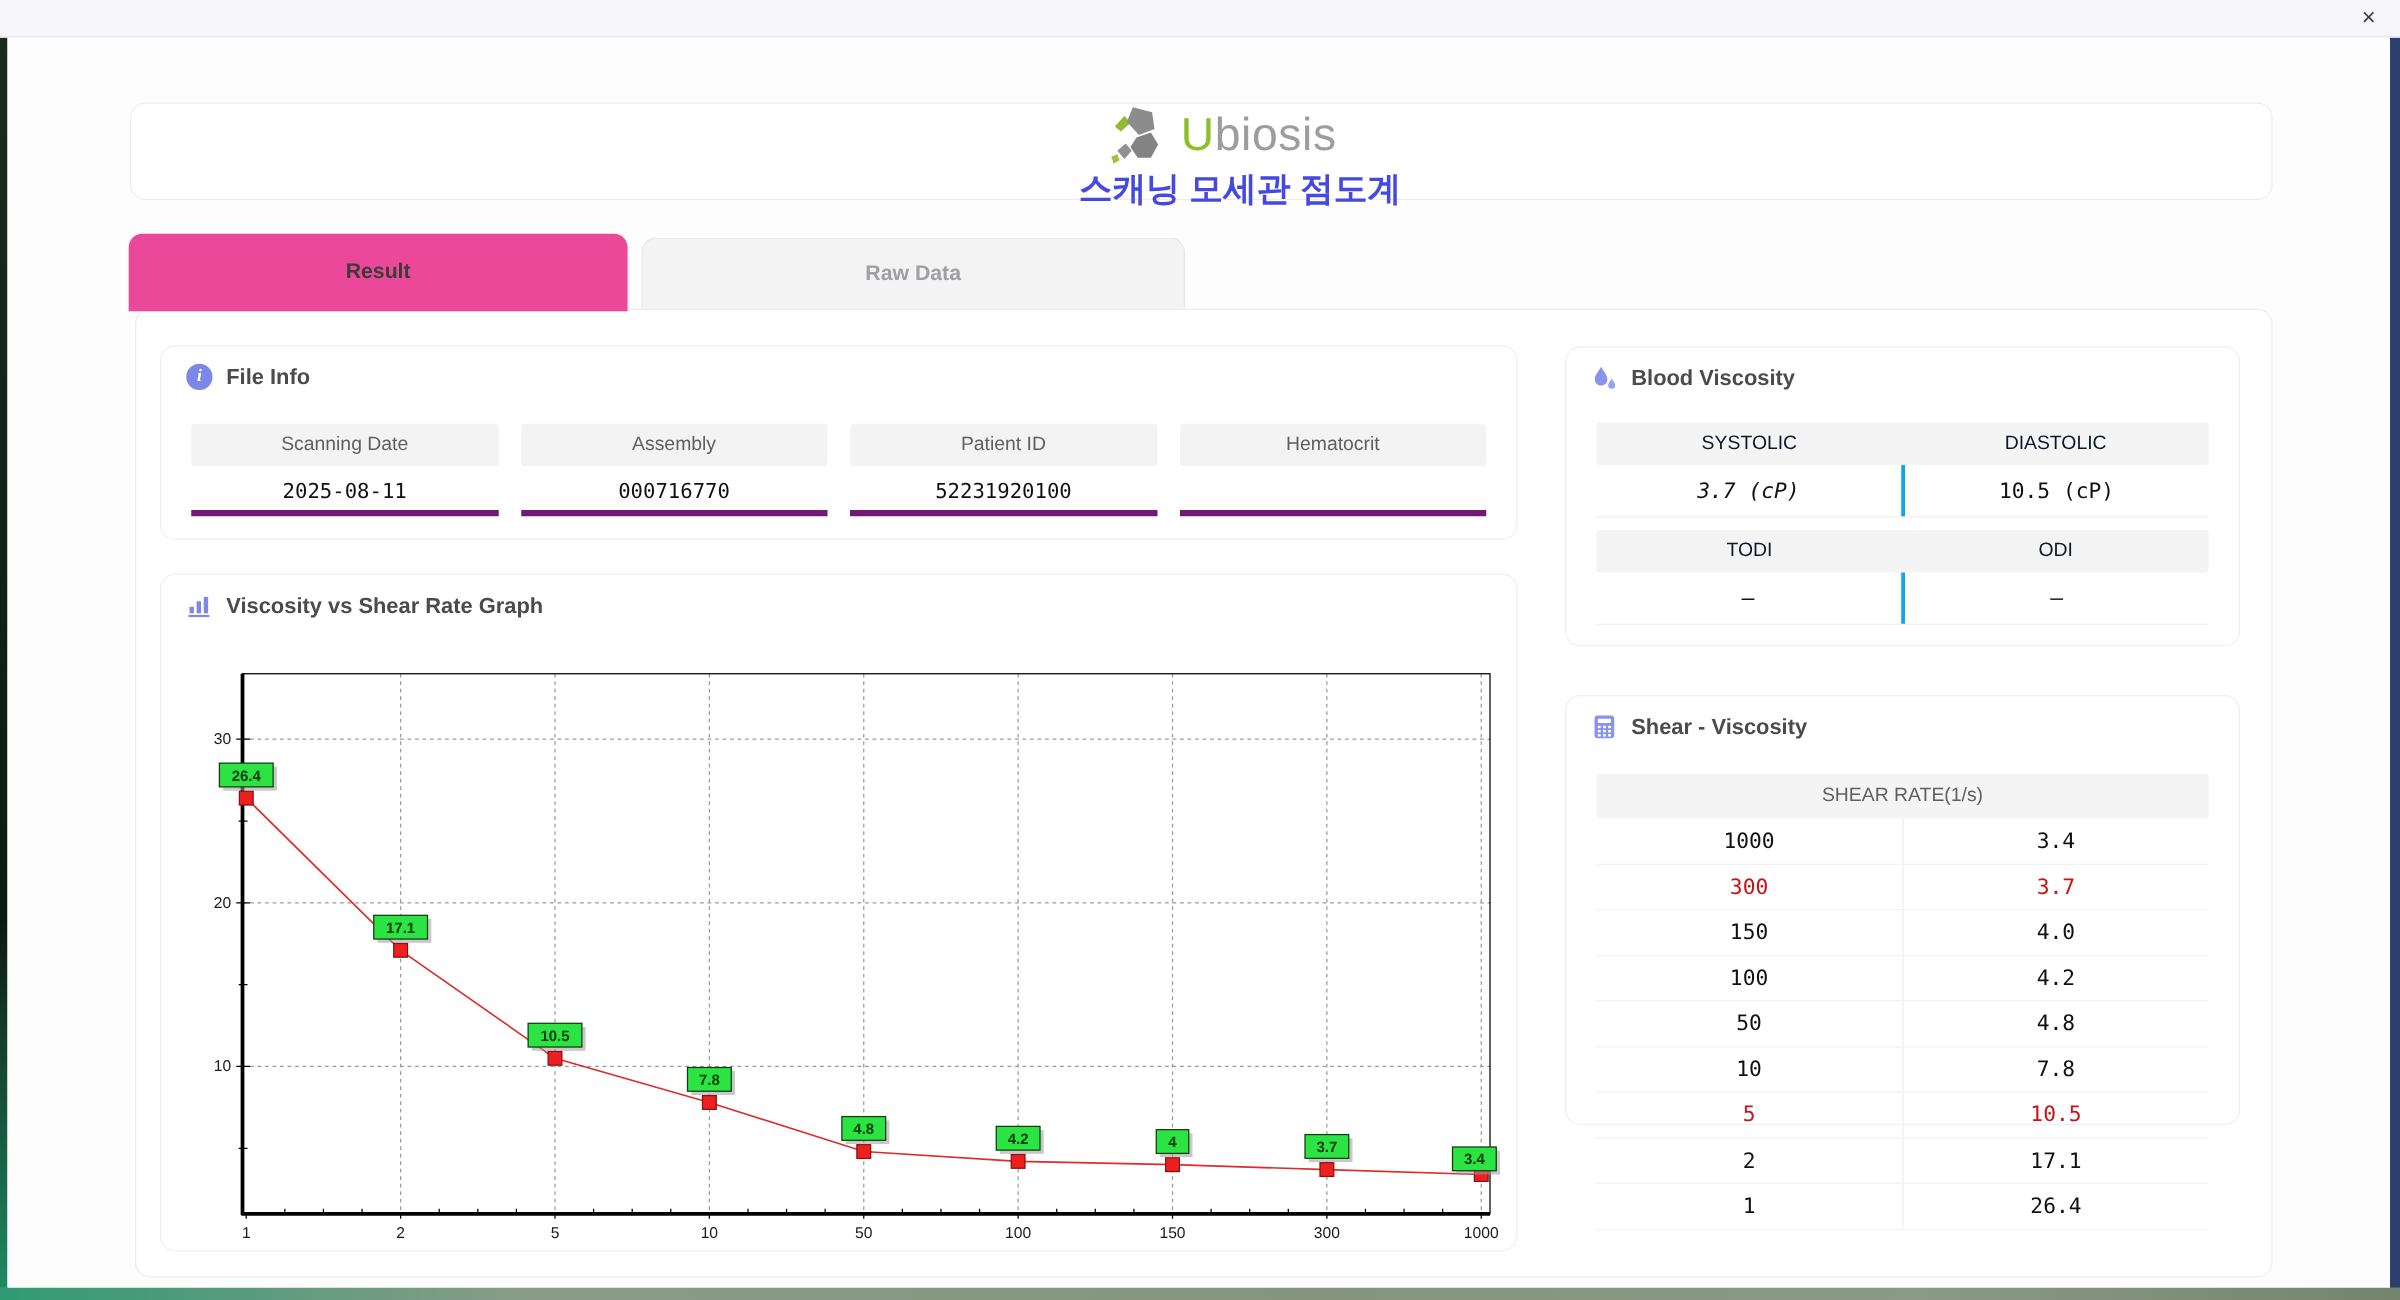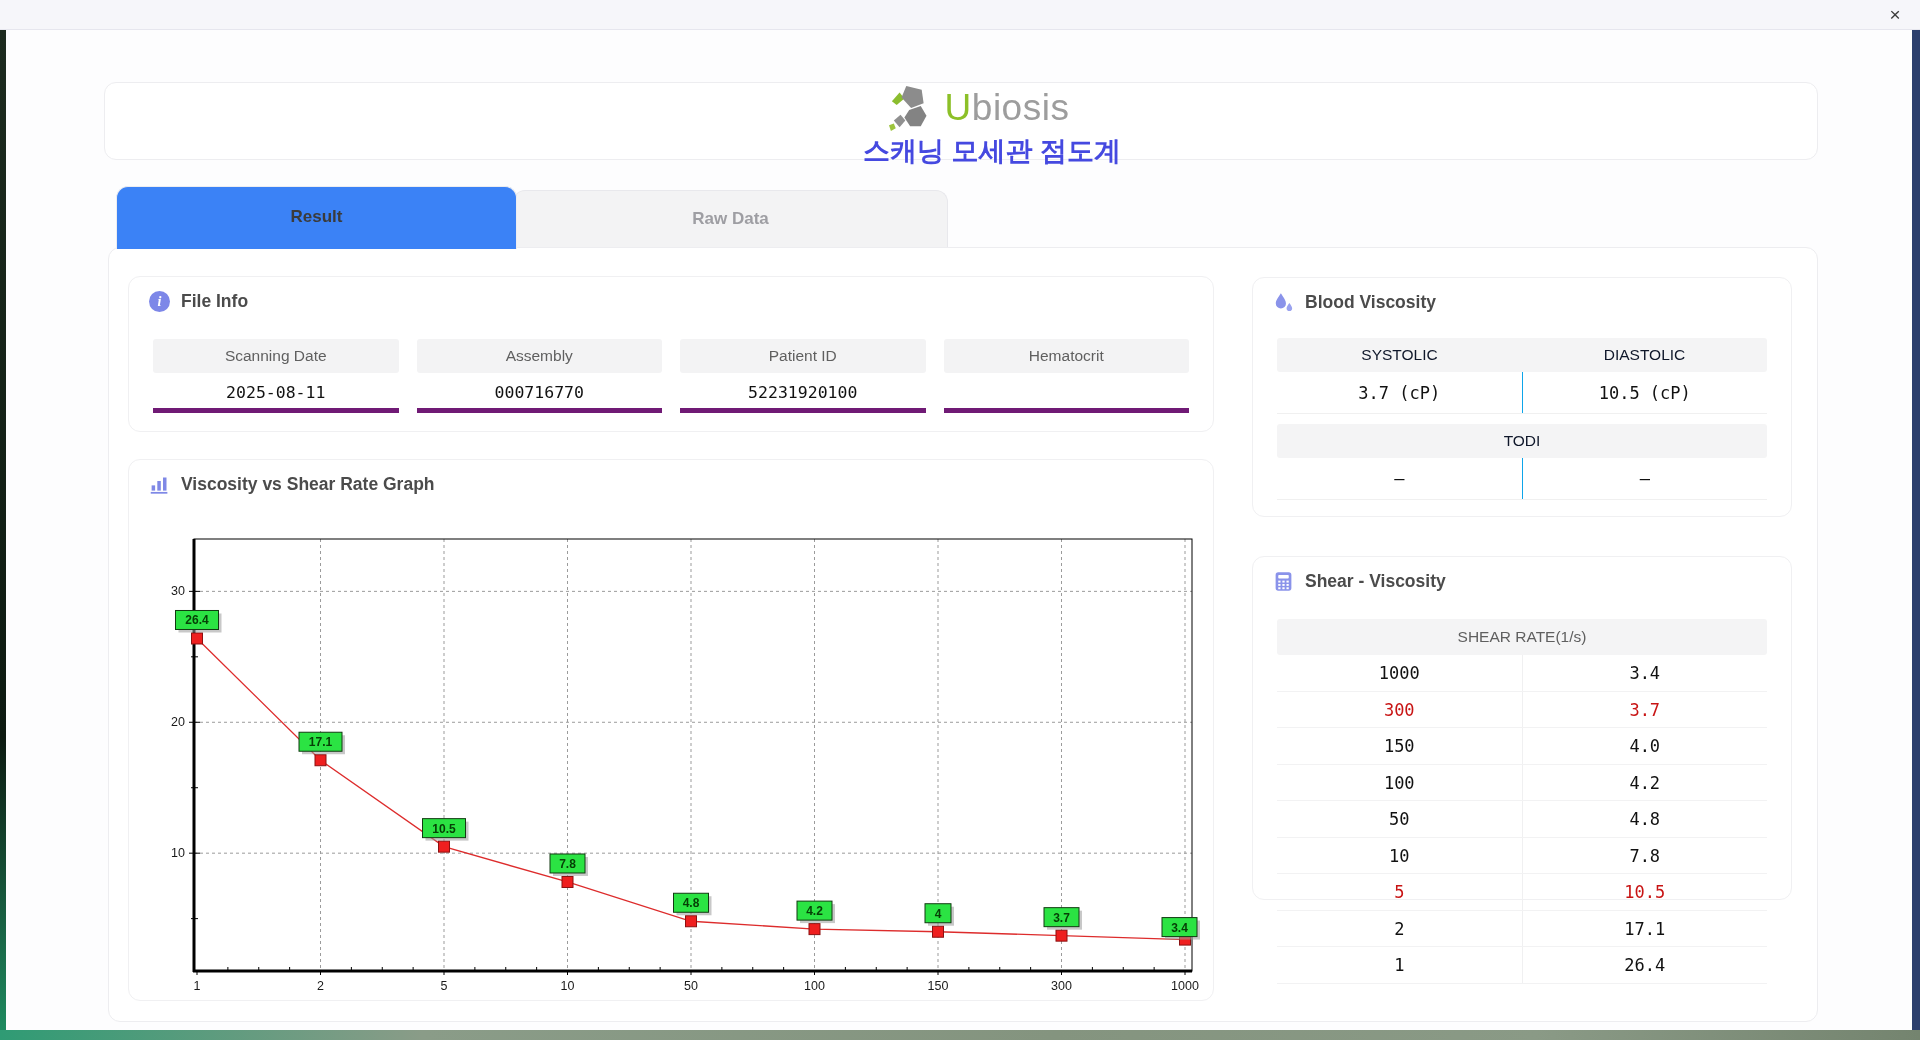--- a/index.html
+++ b/index.html
@@ -29,22 +29,22 @@
                  display:flex; align-items:center;flex-direction:column; }
   .logo { display:flex; align-items:center; margin-left:32px; }
   .logo svg { width:58px; height:50px; }
   .logo-text { font-size:37px; letter-spacing:.5px; margin-left:2px; }
   .logo-u    { color:#8cc028; font-weight:500; }
   .logo-rest { color:#9d9d9d; font-weight:500; }
   .app-title { margin-left:62px; font-size:27px; font-weight:bold; color:#4549e0; }
 
   
   .tab { position:absolute; text-align:center; font-weight:bold; font-size:17px; }
-  .tab-result { left:110px; top:156px; width:401px; height:63px; line-height:60px;
-                background:#3b82f6; border:1px solid #ededf0; border-bottom:none;
+  .tab-result { left:96px; top:156px; width:401px; height:63px; line-height:60px;
+                background:#ec4899; border:1px solid #ededf0; border-bottom:none;
                 border-radius:12px 12px 0 0; color:#3b3b3b; z-index:3; }
   .tab-raw    { left:507px; top:160px; width:435px; height:57px; line-height:56px;
                 background:#f3f3f4; border:1px solid #e8e8ec; border-bottom:none;
                 border-radius:12px 12px 0 0; color:#9e9ea3; z-index:2; }
 
   
   .content-card { position:absolute; left:102px; top:217px; width:1710px; height:775px;
                   background:#fff; border:1px solid #ededf0; border-radius:12px; z-index:1; }
 
   .panel { position:absolute; background:#fff; border:1px solid #f0f0f2; border-radius:12px; }
@@ -74,21 +74,21 @@
   .bv-panel { left:1143px; top:29px; width:540px; height:240px; }
   .bv-grid  { position:absolute; left:24px; right:24px; top:60px; }
   .bv-row   { display:flex; }
   .bv-row.head { background:#f4f4f5; border-radius:3px; height:34px; }
   .bv-row.head.second { margin-top:10px; }
   .bv-row.vals { height:42px; border-bottom:1px solid #f0f0f0; }
   .bv-cell  { flex:1; text-align:center; }
   .bv-row.head .bv-cell { line-height:34px; color:#0f172a; font-size:15.5px; }
   .bv-row.vals .bv-cell { line-height:42px; color:#111;
              font-family:"DejaVu Sans Mono", monospace; font-size:17px; }
-  .bv-row.vals .bv-cell:first-child { border-right:1px solid #0ea5e9; }
+  .bv-row.vals .bv-cell:first-child { border-right:3px solid #0ea5e9;font-style:italic; }
 
   
   .shear-panel { left:1143px; top:308px; width:540px; height:344px; }
   .sh-head { position:absolute; left:24px; right:24px; top:62px; height:36px; display:flex;
              background:#f4f4f5; border-radius:3px; }
   .sh-head div { flex:1; line-height:36px; text-align:center; color:#5f5f5f; font-size:15.5px; }
   .sh-rows { position:absolute; left:24px; right:24px; top:98px; }
   .sh-row  { display:flex; height:36.5px; border-bottom:1px solid #f2f2f3; }
   .sh-row div { flex:1; line-height:36px; text-align:center; color:#111;
                 font-family:"DejaVu Sans Mono", monospace; font-size:17px; }
@@ -281,20 +281,21 @@
         <div class="bv-row head">
           <div class="bv-cell">SYSTOLIC</div>
           <div class="bv-cell">DIASTOLIC</div>
         </div>
         <div class="bv-row vals">
           <div class="bv-cell">3.7 (cP)</div>
           <div class="bv-cell">10.5 (cP)</div>
         </div>
         <div class="bv-row head second">
           <div class="bv-cell">TODI</div>
+          <div class="bv-cell">ODI</div>
         </div>
         <div class="bv-row vals">
           <div class="bv-cell">–</div>
           <div class="bv-cell">–</div>
         </div>
       </div>
     </section>
 
     <section class="panel shear-panel">
       <div class="panel-title">

